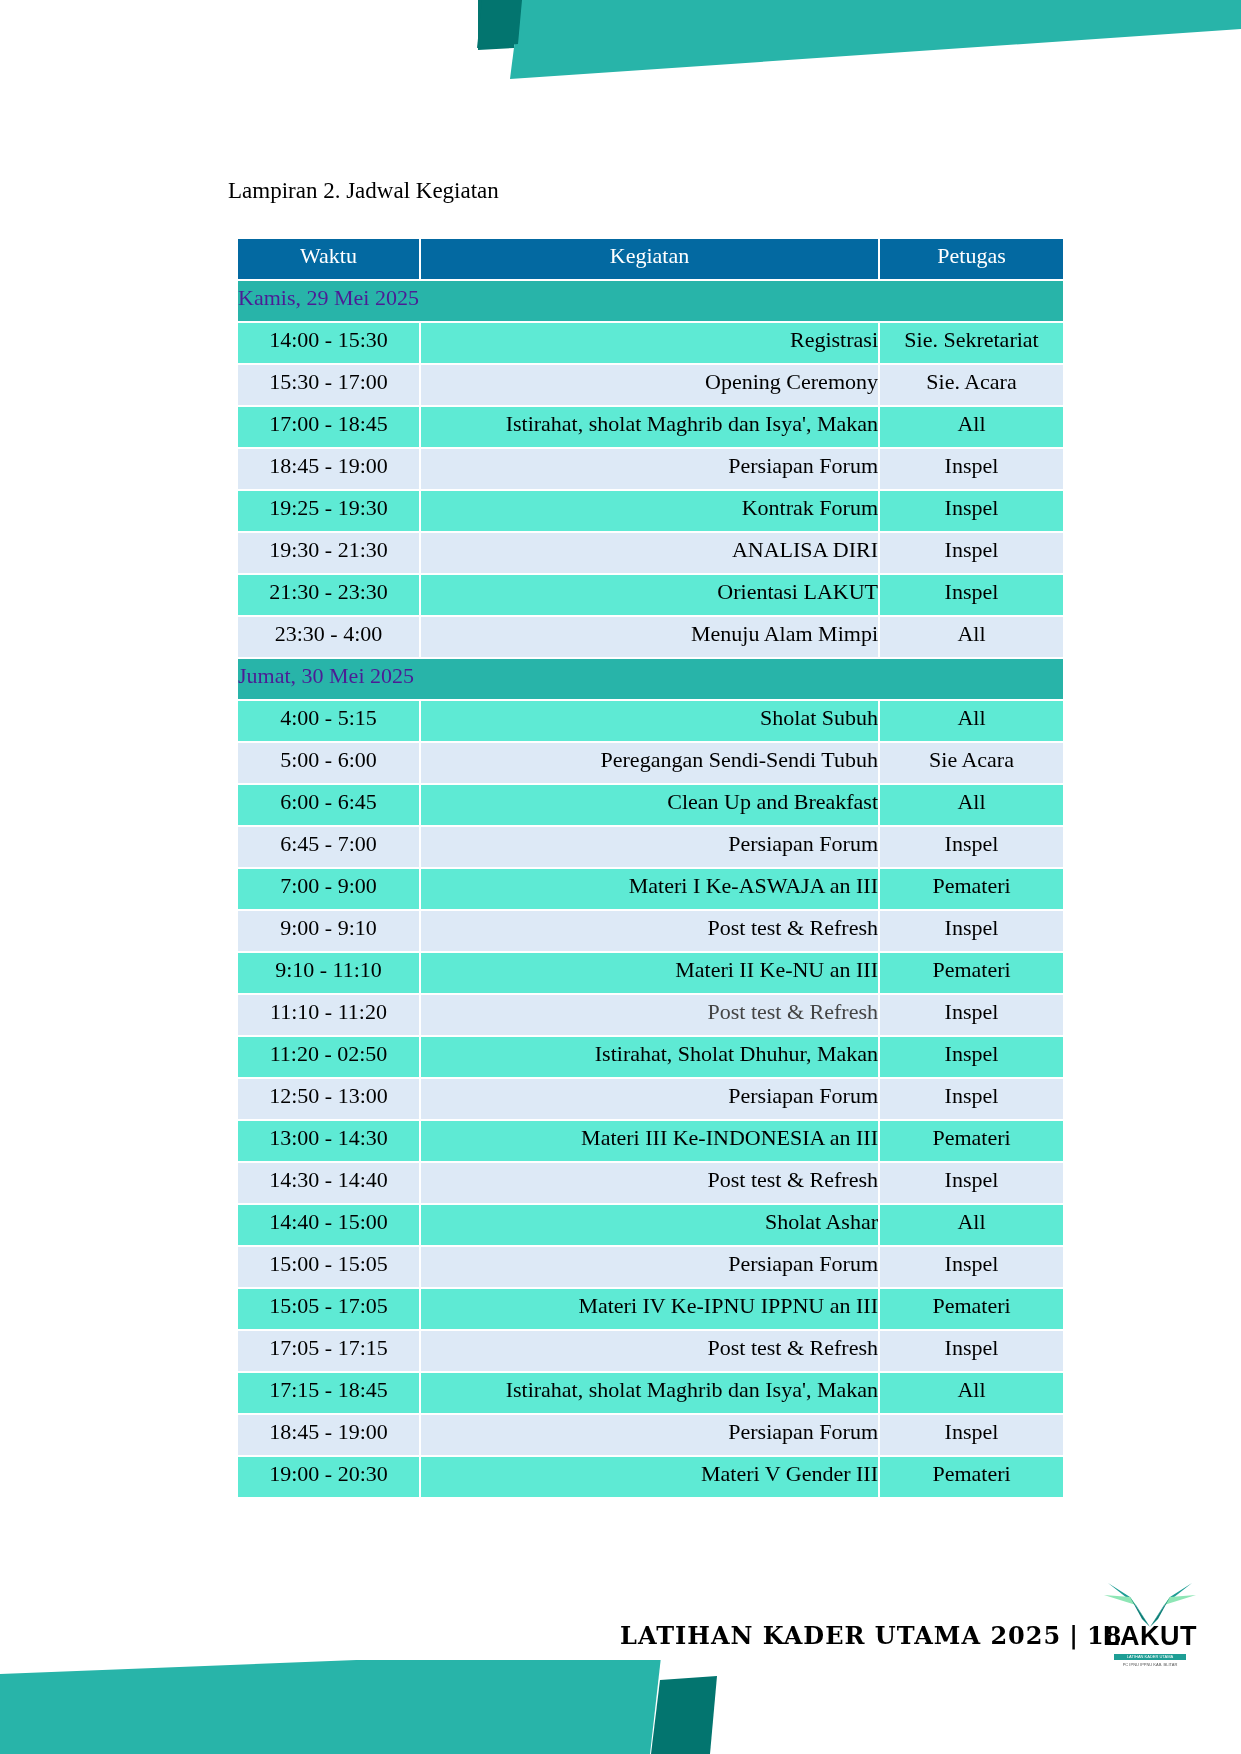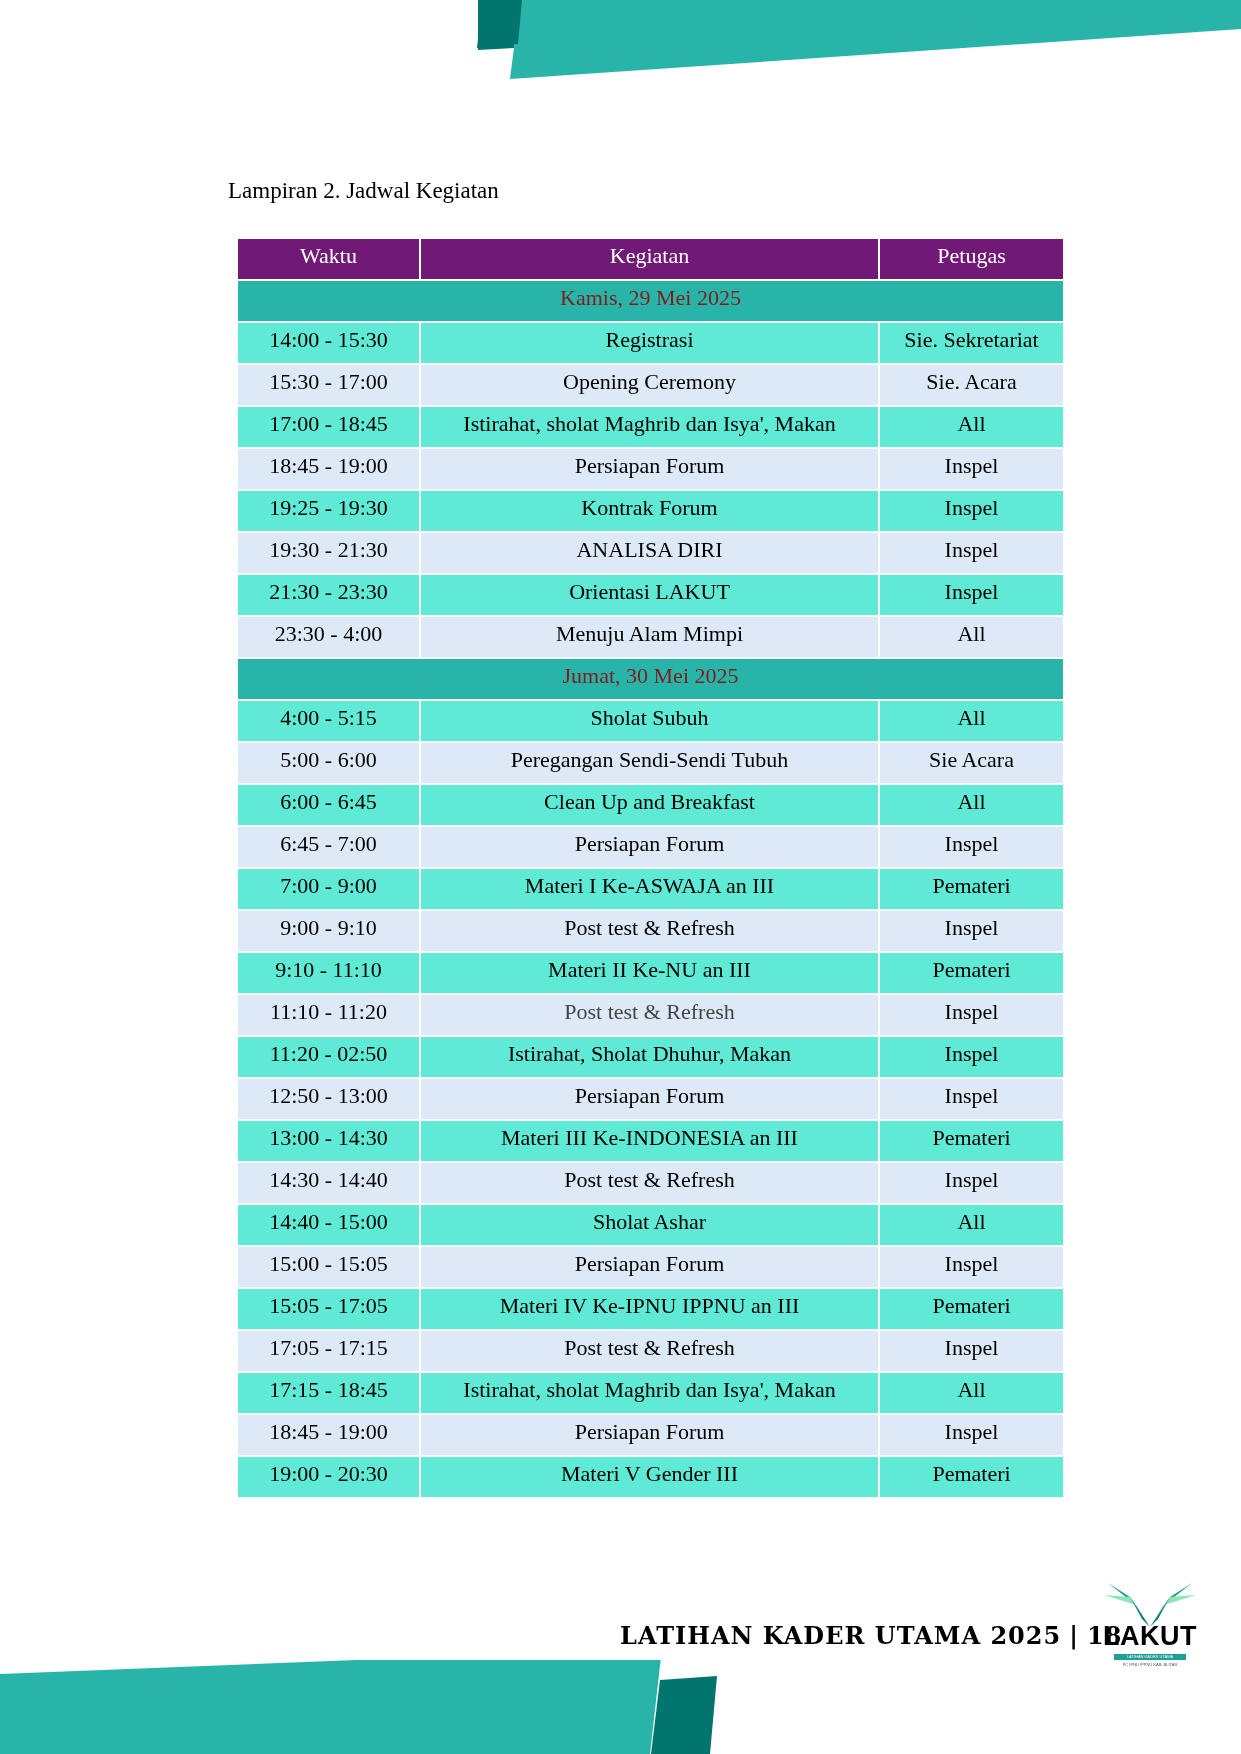--- a/index.html
+++ b/index.html
@@ -2,26 +2,26 @@
 <html><head>
   <meta charset="utf-8">
   <style>
     html, body { margin:0; padding:0; }
     body { width:1241px; height:1754px; position:relative; background:#ffffff; overflow:hidden;
            font-family:"Liberation Serif","DejaVu Serif",serif; color:#000; }
     .shape { position:absolute; }
     .page-label { position:absolute; left:228px; top:178px; font-size:23px; }
     table.schedule { position:absolute; left:236px; top:237px; width:827px; border-collapse:collapse; table-layout:fixed; }
     table.schedule td, table.schedule th { border:2px solid #ffffff; padding:0; height:40px; font-size:22px; font-weight:normal; vertical-align:top; line-height:34px; }
-    th.hdr { background:#701a75; color:#ffffff; text-align:center; }
-    td.day { background:#28b4a9; color:#7f1d1d; text-align:center; }
+    th.hdr { background:#0369a1; color:#ffffff; text-align:center; }
+    td.day { background:#28b4a9; color:#4c1d95; }
     tr.odd td { background:#5eead4; }
     tr.even td { background:#dde9f6; }
     td.time { text-align:center; }
-    td.act { text-align:center; padding-left:11px; }
+    td.act { text-align:right; padding-left:11px; }
     td.act.muted { color:#444444; }
     td.pet { text-align:center; }
     .footer { position:absolute; left:620px; top:1621px; font-size:24px; letter-spacing:1px; font-family:"DejaVu Serif",serif; font-weight:700; }
     .footer .sep { margin:0 8px; }
     .logo { position:absolute; left:1100px; top:1575px; width:100px; height:95px; }
     .logo-text { position:absolute; left:0; top:46px; width:100px; text-align:center; font-family:"Liberation Sans",sans-serif; font-weight:bold; font-size:27px; color:#000000; letter-spacing:0.5px; }
     .logo-bar { position:absolute; left:14px; top:79px; width:72px; height:6px; background:#1e9e95; color:#fff; font-size:4px; line-height:6px; text-align:center; font-family:"Liberation Sans",sans-serif; }
     .logo-sub { position:absolute; left:0; top:87px; width:100px; text-align:center; font-family:"Liberation Sans",sans-serif; font-size:4px; color:#555; }
   </style>
 </head>

